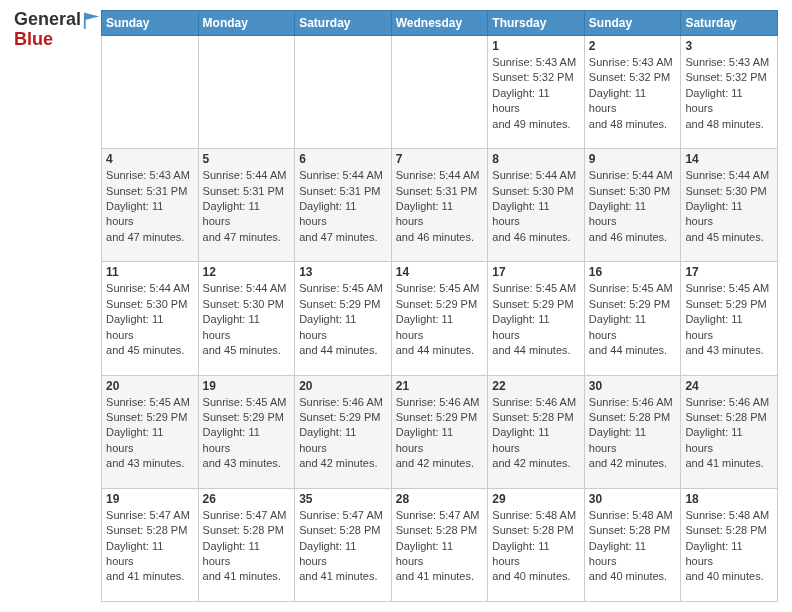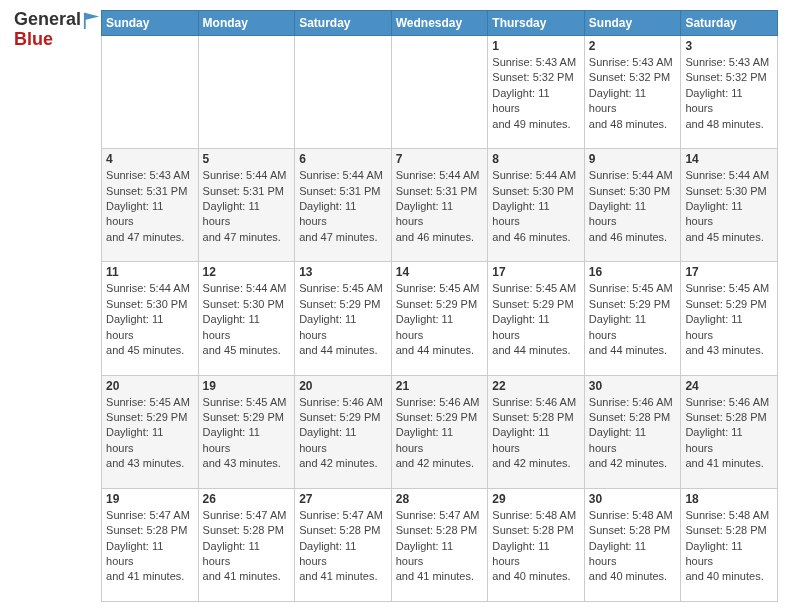--- a/index.html
+++ b/index.html
@@ -335,21 +335,21 @@
 and 41 minutes.</div>
           </td>
           <td>
             <span class="day-num">26</span>
             <div class="day-info" style="white-space: pre-line;">Sunrise: 5:47 AM
 Sunset: 5:28 PM
 Daylight: 11 hours
 and 41 minutes.</div>
           </td>
           <td>
-            <span class="day-num">27</span>
+            <span class="day-num">35</span>
             <div class="day-info" style="white-space: pre-line;">Sunrise: 5:47 AM
 Sunset: 5:28 PM
 Daylight: 11 hours
 and 41 minutes.</div>
           </td>
           <td>
             <span class="day-num">28</span>
             <div class="day-info" style="white-space: pre-line;">Sunrise: 5:47 AM
 Sunset: 5:28 PM
 Daylight: 11 hours

